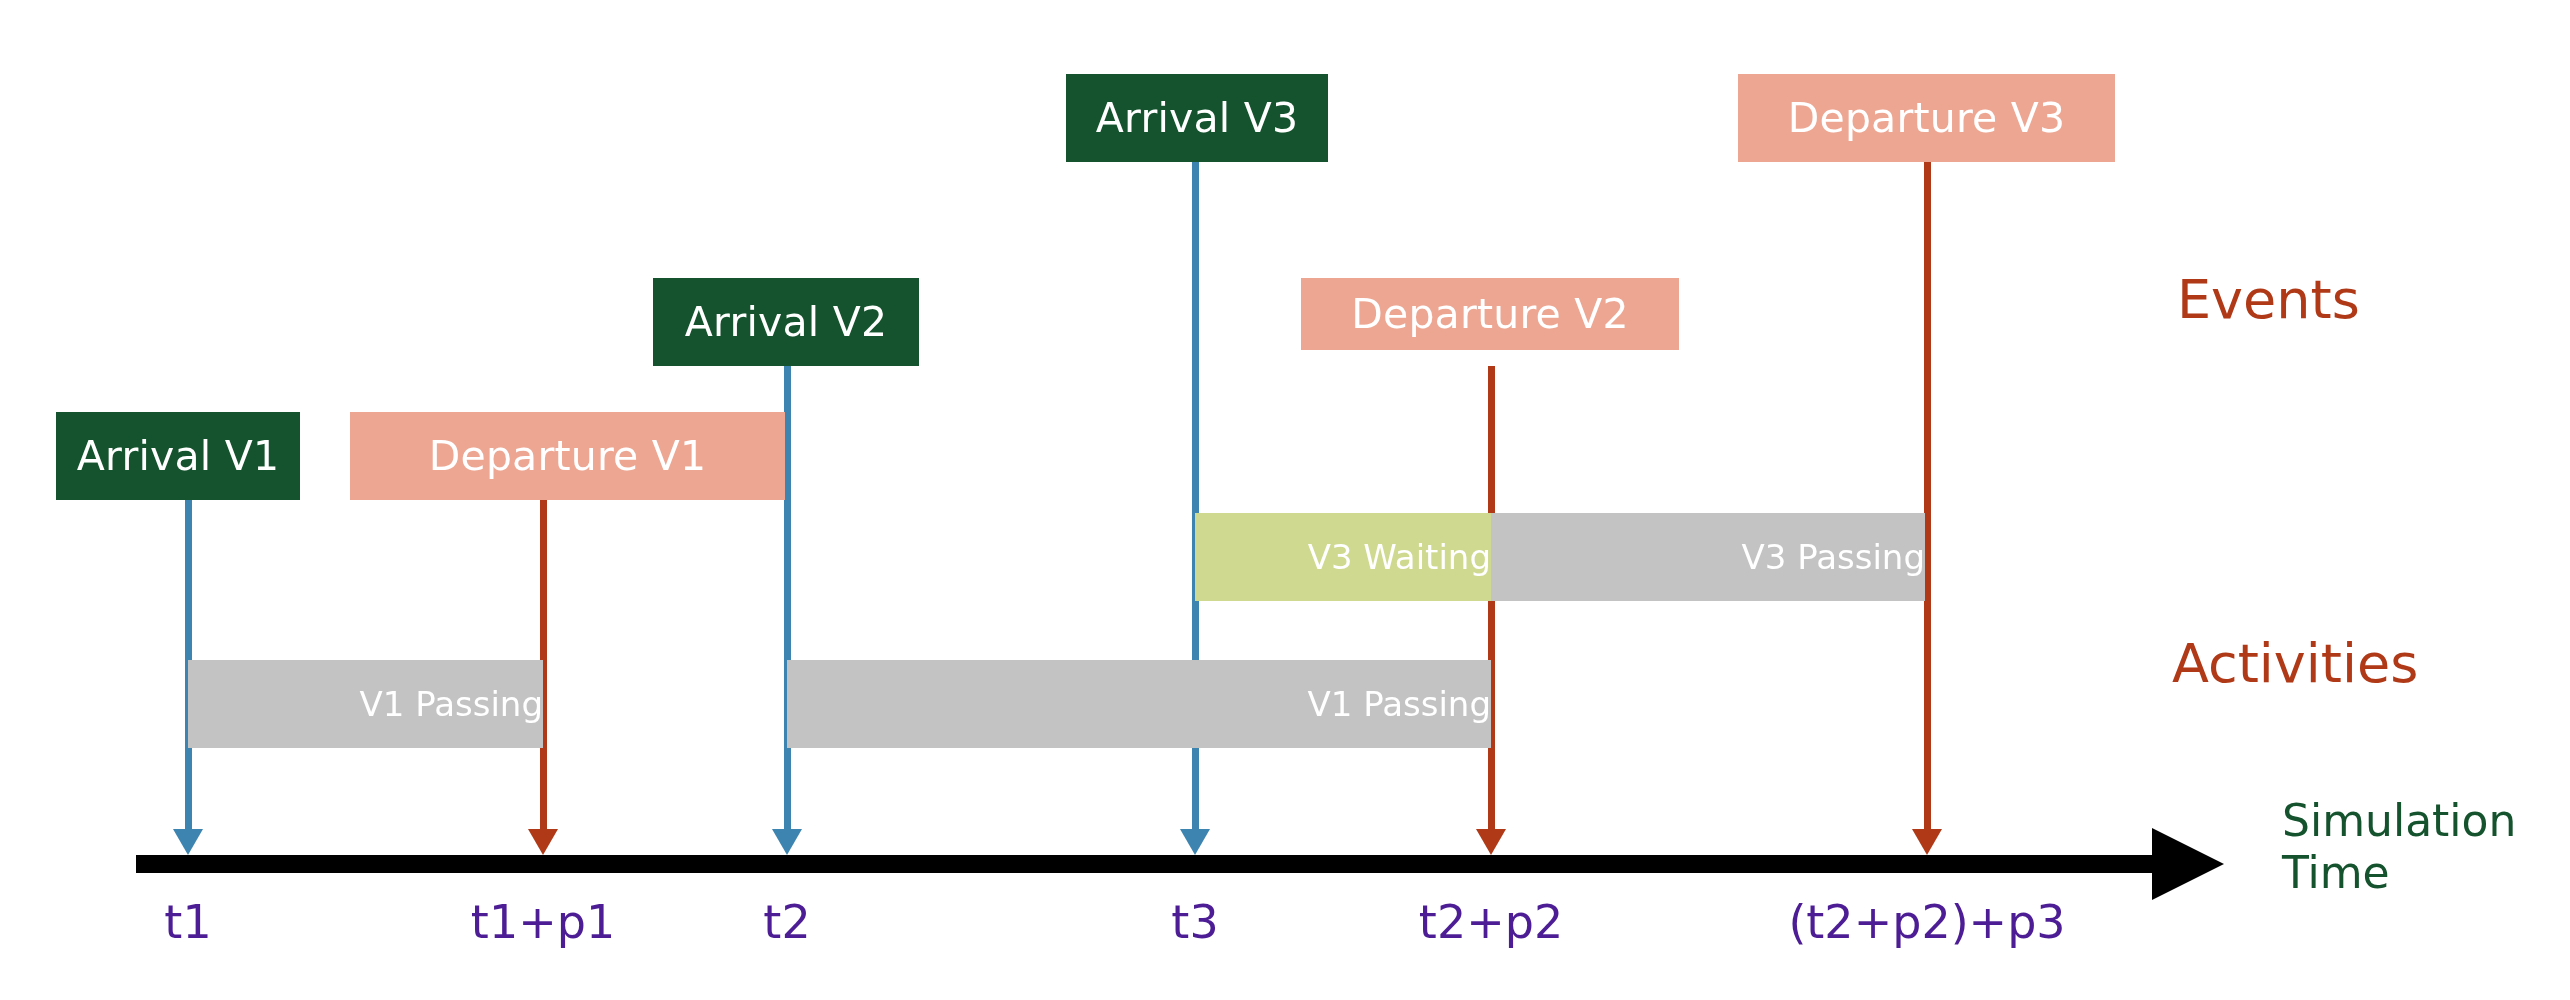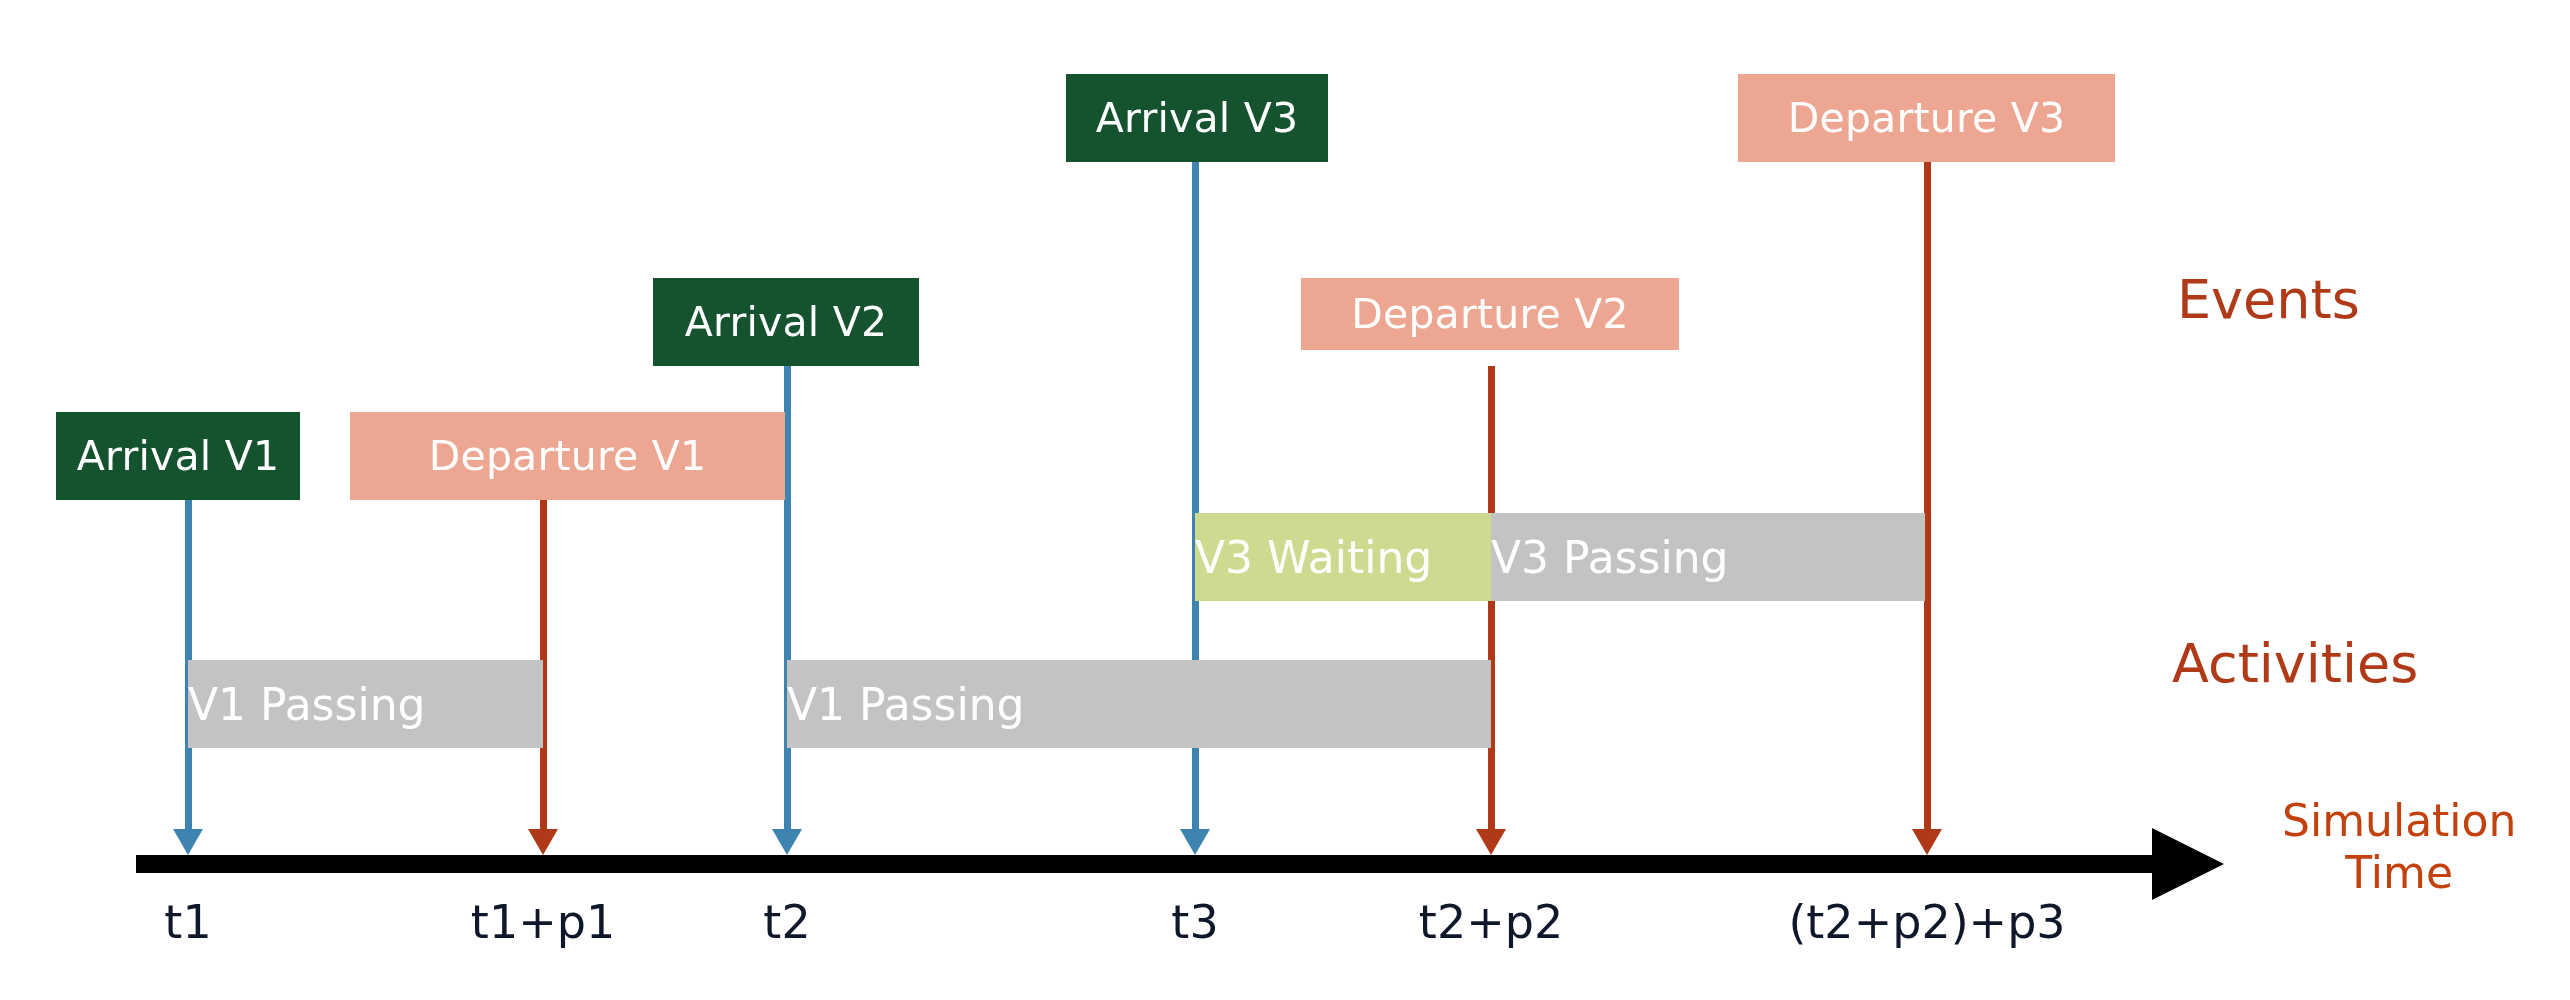--- a/index.html
+++ b/index.html
@@ -50,23 +50,23 @@
     z-index: 4;
   }
   .event-box.arrival   { background: #14532d; }
   .event-box.departure { background: #eda692; }
 
   
   .activity-bar {
     position: absolute;
     display: flex;
     align-items: center;
-    justify-content: flex-start;
+    justify-content: flex-end;
     color: #ffffff;
-    font-size: 44px;
+    font-size: 34px;
     white-space: nowrap;
     z-index: 3;
   }
   .activity-bar.passing { background: #c3c3c3; }
   .activity-bar.waiting { background: #cfd98f; }
 
   
   #axis-line {
     position: absolute;
     background: #000000;
@@ -79,40 +79,39 @@
     border-top: 36px solid transparent;
     border-bottom: 36px solid transparent;
     border-left: 72px solid #000000;
     z-index: 5;
   }
 
   
   .tick-label {
     position: absolute;
     text-align: center;
-    color: #0f172a;
+    color: #4c1d95;
     font-size: 46px;
     white-space: nowrap;
     transform: translateX(-50%);
   }
 
   
   .row-title {
     position: absolute;
     color: #b03a18;
     font-size: 54px;
     white-space: nowrap;
   }
 
   #axis-title {
     position: absolute;
-    color: #c2410c;
+    color: #14532d;
     font-size: 44px;
     line-height: 1.18;
-    text-align: center;
     white-space: nowrap;
   }
 </style>
 </head>
 <body>
 
 <div id="canvas">
 
   <div id="lines-layer">
       <div class="vline arrival" style="left: 185px; top: 500px; height: 329px;"></div>

